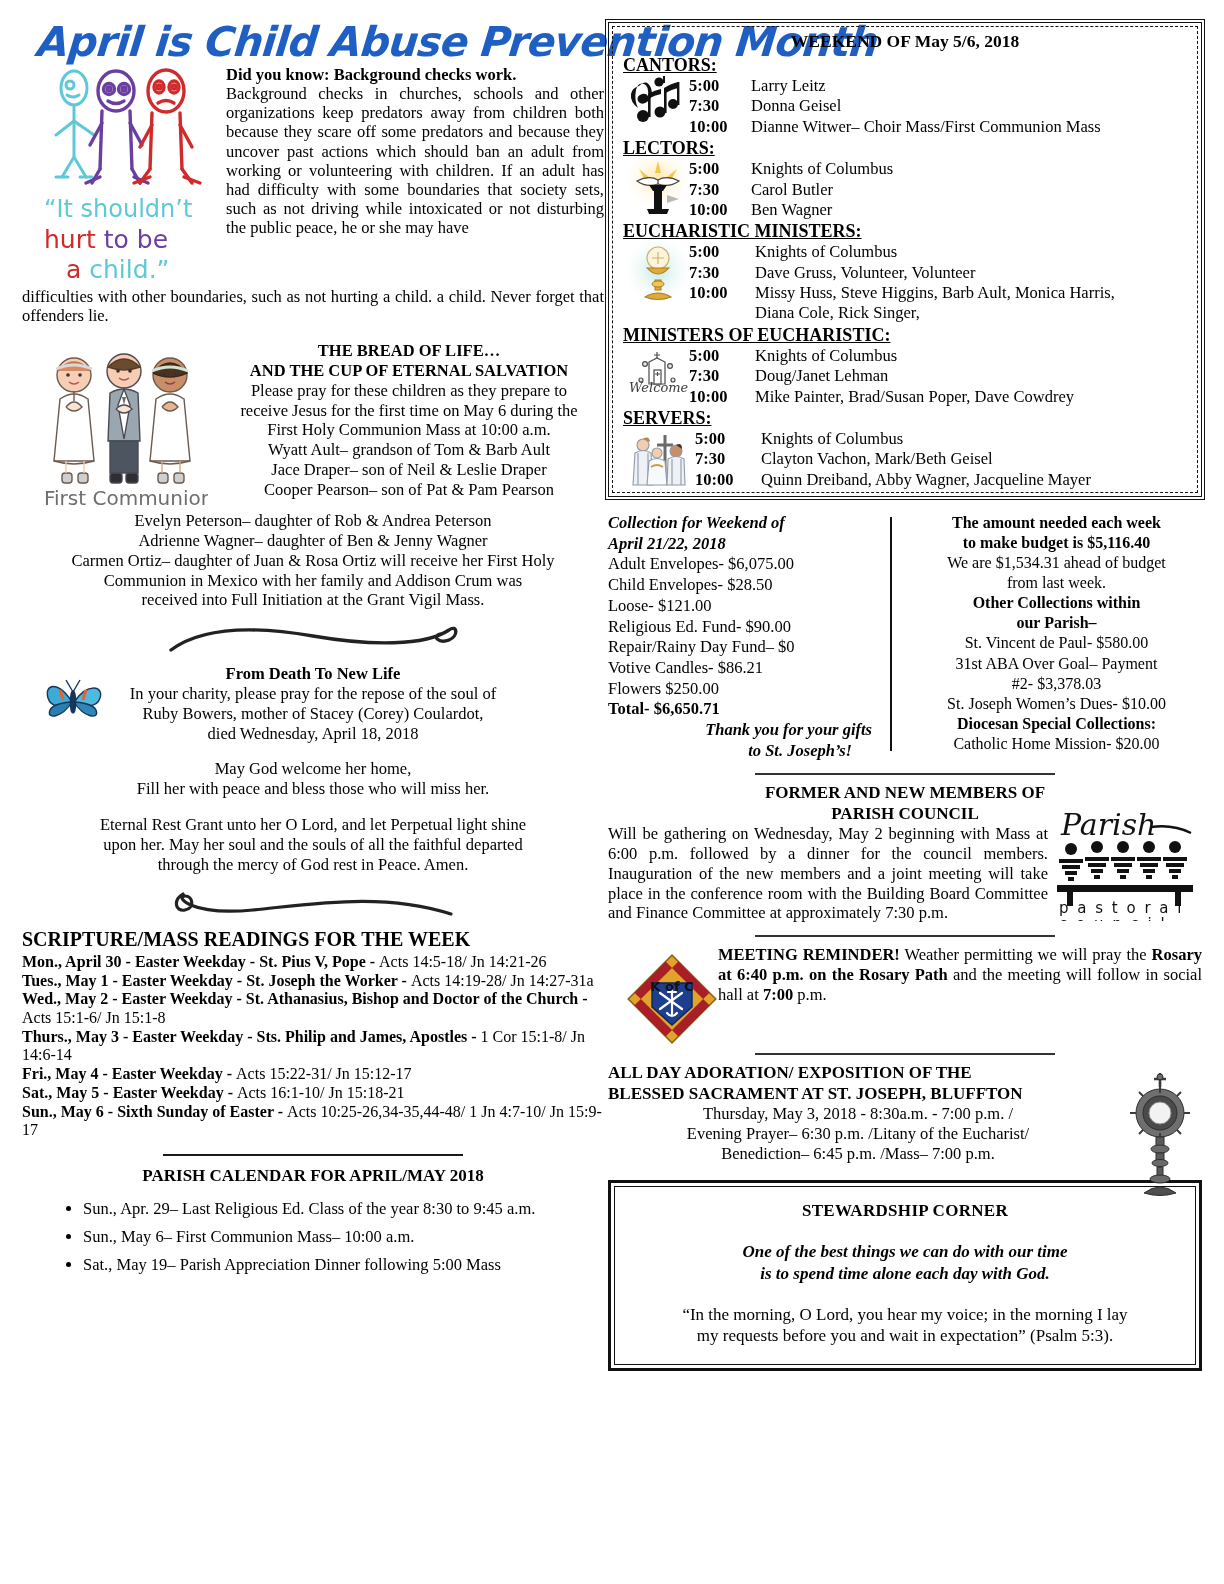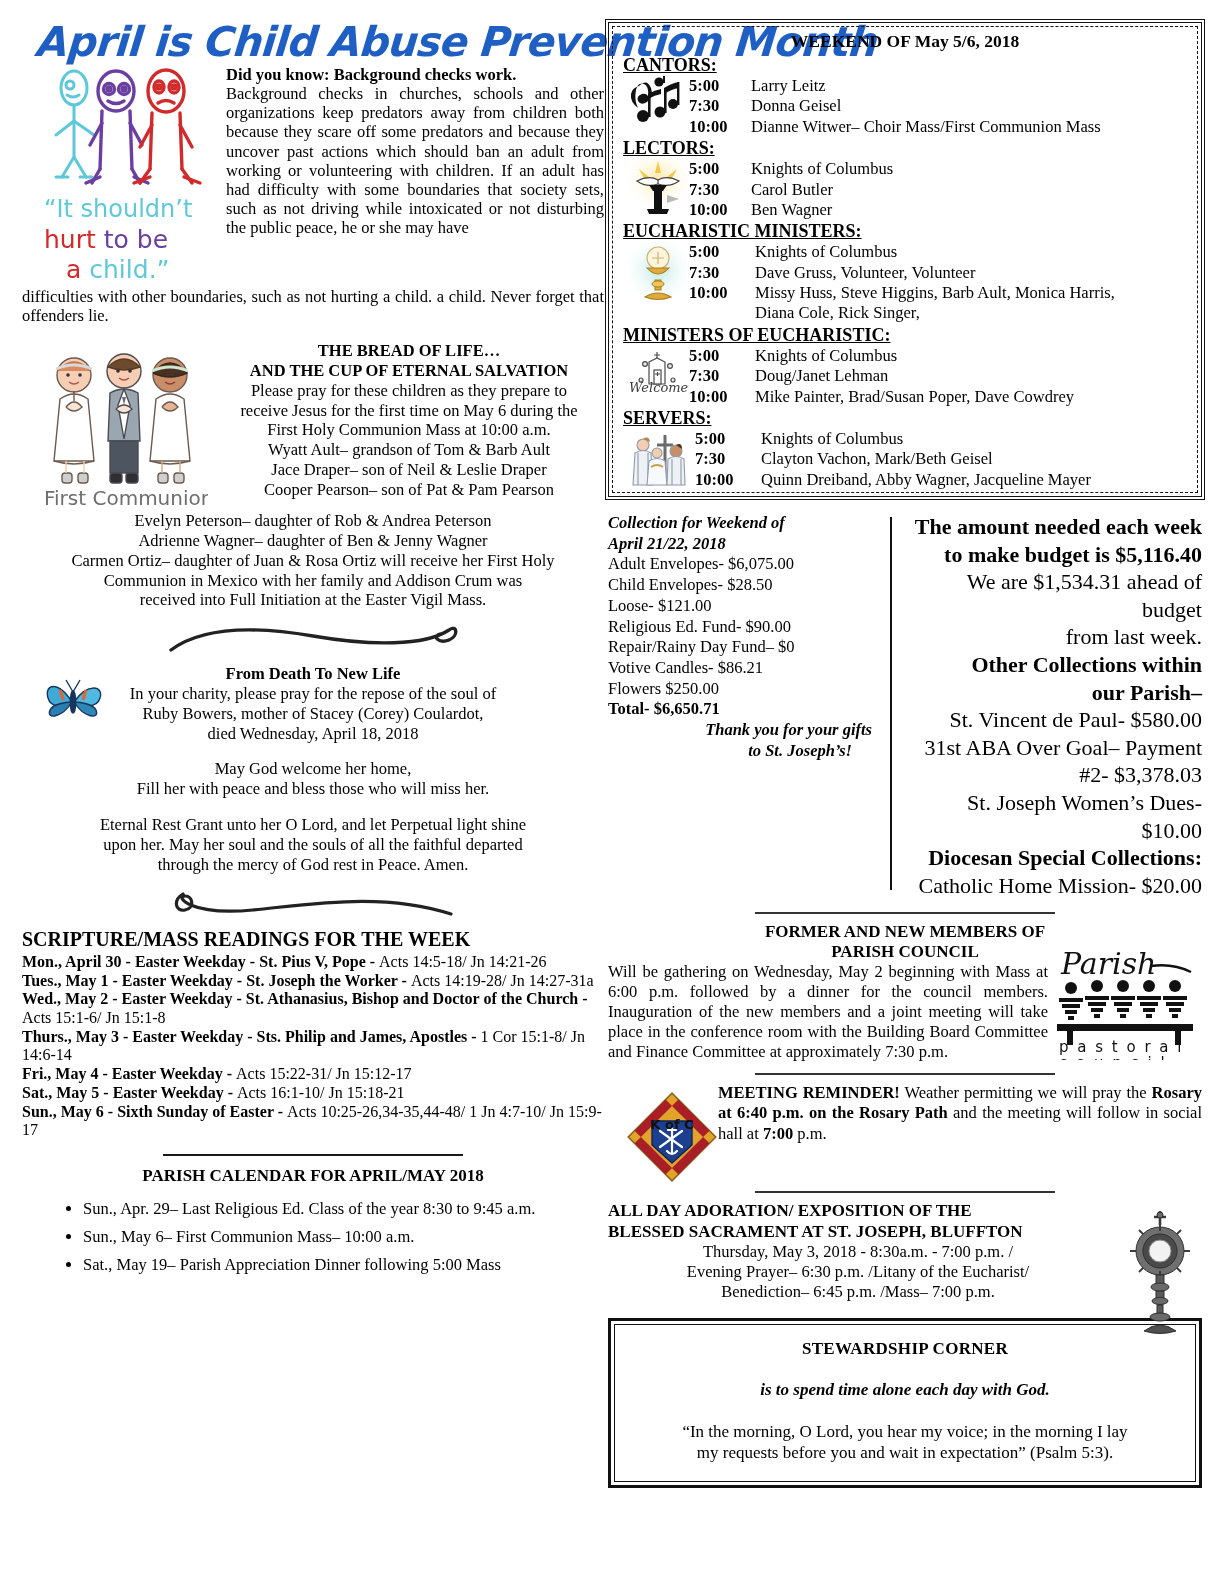--- a/index.html
+++ b/index.html
@@ -100,21 +100,21 @@
   .srow { font-size:16.5px; line-height:1.235; white-space:nowrap; }
   .srow .t { font-weight:bold; display:inline-block; }
   .srow .t.w1 { width:62px; }
   .srow .t.w2 { width:66px; }
   .cont { font-size:16.5px; line-height:1.235; padding-left:66px; }
 
   
   .coll { display:flex; margin-top:16px; }
   .coll-l { width:272px; padding-right:10px; font-size:16.5px; line-height:1.255; }
   .coll-div { width:0; border-left:2px solid #111; margin:4px 0 10px 0; }
-  .coll-r { flex:1; padding-left:19px; font-size:22px; line-height:1.255; text-align:right; }
+  .coll-r { flex:1; padding-left:19px; font-size:16px; line-height:1.255; text-align:center; }
   .coll-l .line { text-align:left; }
 
   .hr-mid { width:300px; height:0; border-top:2.5px solid #333; margin:12px auto 8px auto; }
 
   
   .pc-wrap { position:relative; }
   .pc-head { text-align:center; font-weight:bold; font-size:17px; line-height:1.2; }
   .pc-body { font-size:16.5px; line-height:1.2; text-align:justify; width:440px; }
   .pc-logo { position:absolute; right:4px; top:18px; width:145px; height:120px; }
 
@@ -263,21 +263,21 @@
         <span>First Holy Communion Mass at 10:00 a.m.</span><br>
         <span>Wyatt Ault– grandson of Tom &amp; Barb Ault</span><br>
         <span>Jace Draper– son of Neil &amp; Leslie Draper</span><br>
         <span>Cooper Pearson– son of Pat &amp; Pam Pearson</span>
       </div>
       <div class="fc-rest">
         <span>Evelyn Peterson– daughter of Rob &amp; Andrea Peterson</span><br>
         <span>Adrienne Wagner– daughter of Ben &amp; Jenny Wagner</span><br>
         <span>Carmen Ortiz– daughter of Juan &amp; Rosa Ortiz will receive her First Holy</span><br>
         <span>Communion in Mexico with her family and Addison Crum was</span><br>
-        <span>received into Full Initiation at the Easter Vigil Mass.</span>
+        <span>received into Full Initiation at the Grant Vigil Mass.</span>
       </div>
     </div>
 
     <svg class="flourish" width="300" height="34" viewBox="0 0 300 34">
       <path d="M8 26 C40 2 92 2 150 12 C208 22 262 22 286 6 C294 0 296 12 286 16 C276 20 268 12 278 10" fill="none" stroke="#222" stroke-width="3.4" stroke-linecap="round"></path>
     </svg>
 
     <div class="dn-wrap">
       <svg class="bfly" viewBox="0 0 64 56">
         <g stroke="#17365d" stroke-width="1.4">
@@ -605,20 +605,21 @@
         <div>Thursday, May 3, 2018 - 8:30a.m. - 7:00 p.m. /</div>
         <div>Evening Prayer– 6:30 p.m. /Litany of the Eucharist/</div>
         <div>Benediction– 6:45 p.m. /Mass– 7:00 p.m.</div>
       </div>
     </div>
 
     <div class="stew">
       <div class="stew-in">
         <div class="stew-title">STEWARDSHIP CORNER</div>
         <div class="stew-quote">
+          <div>One of the best things we can do with our time</div>
           <div>is to spend time alone each day with God.</div>
         </div>
         <div class="stew-psalm">
           <div>“In the morning, O Lord, you hear my voice; in the morning I lay</div>
           <div>my requests before you and wait in expectation”  (Psalm 5:3).</div>
         </div>
       </div>
     </div>
 
   </div>

